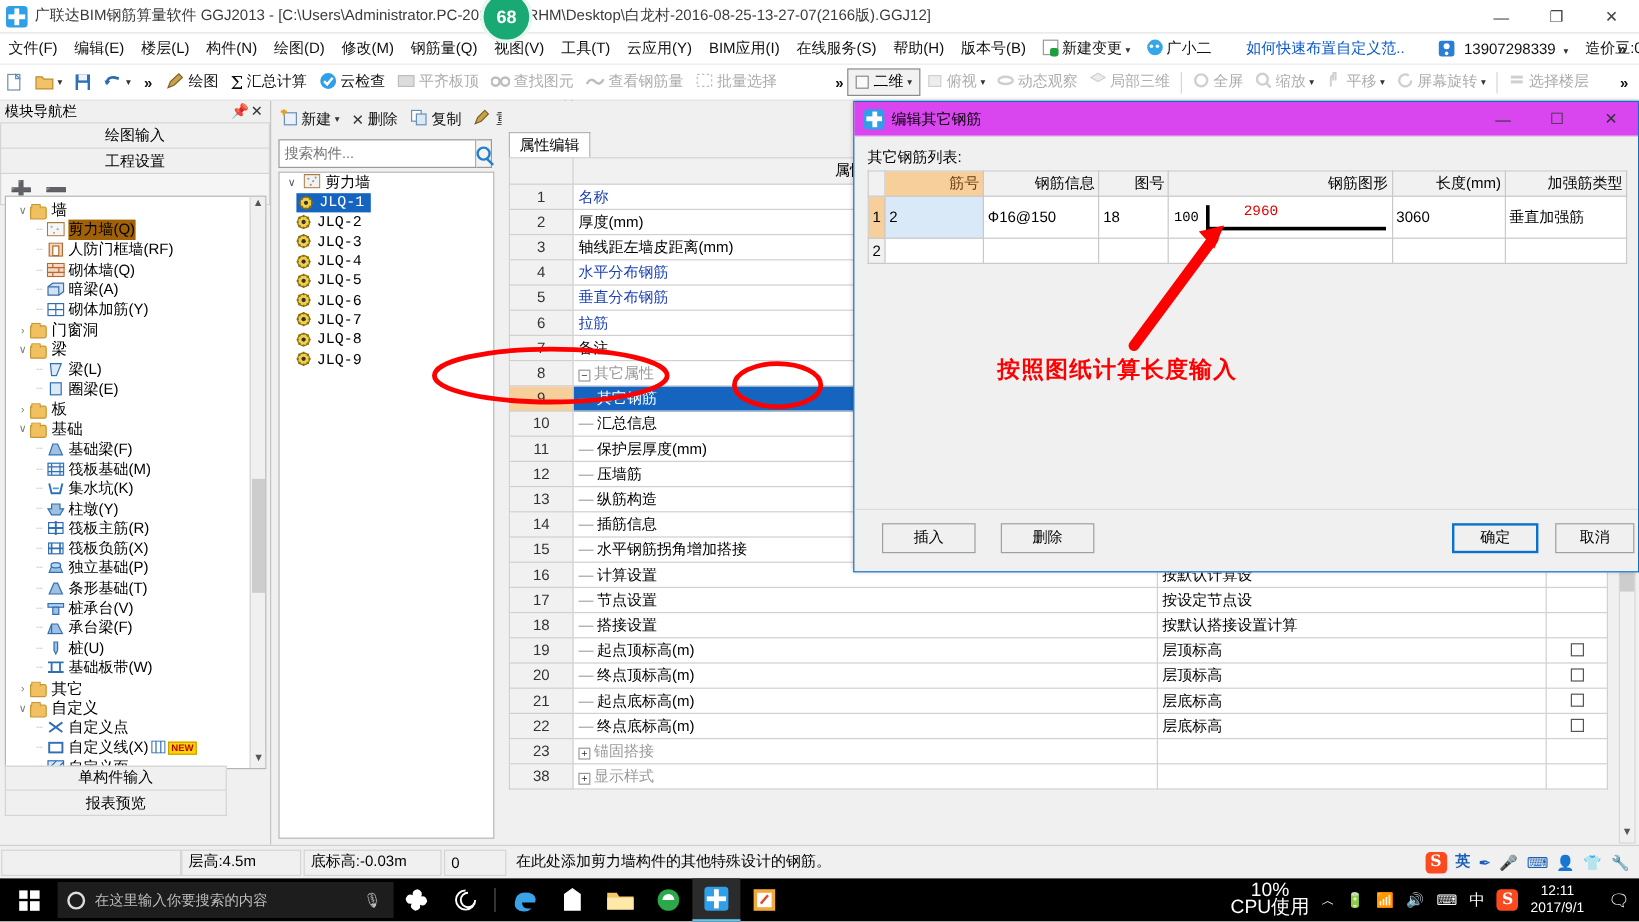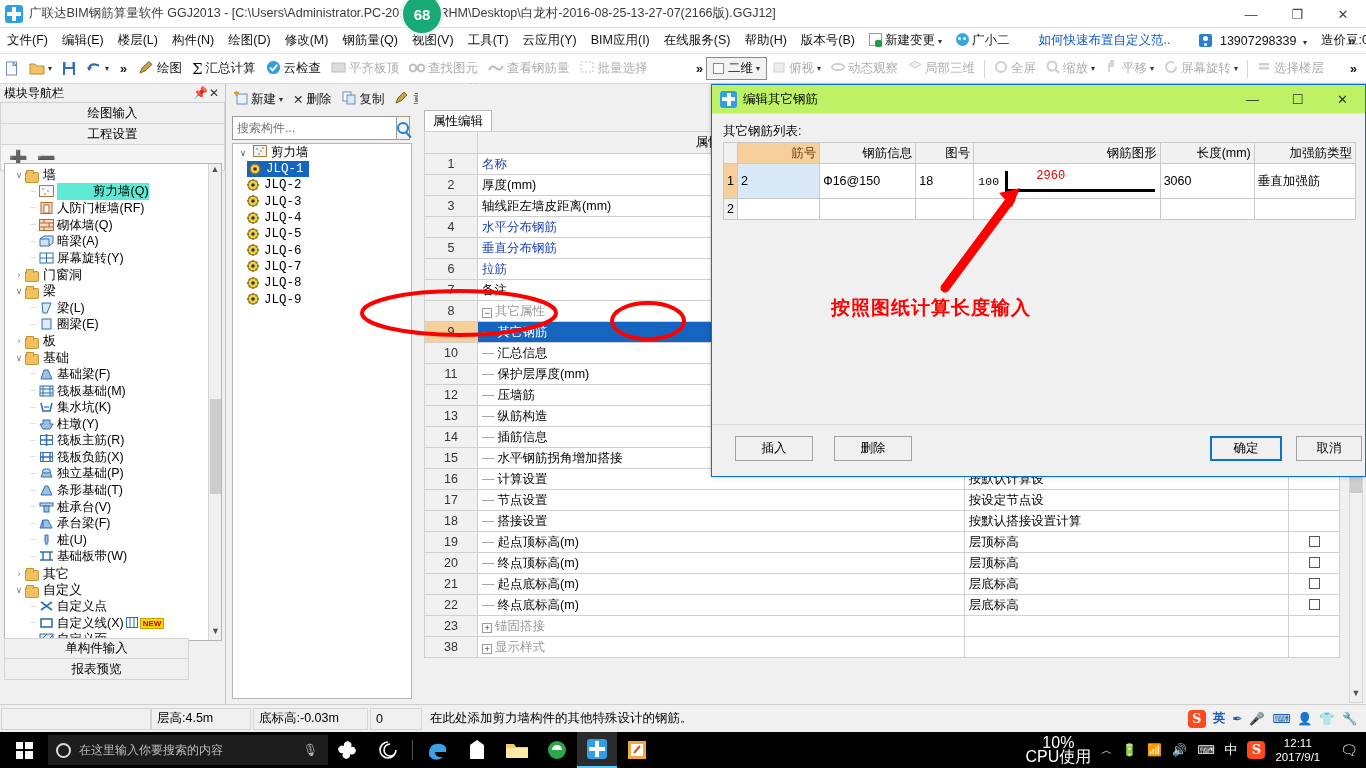--- a/index.html
+++ b/index.html
@@ -79,21 +79,21 @@
             background:#f0f0f0; border:1px solid #d4d4d4; border-top:none; }
   .lp-tools { height:26px; background:#f5f5f5; border:1px solid #d4d4d4; border-top:none;
               display:flex; align-items:center; padding-left:8px; gap:10px; }
   .ic-plus, .ic-minus { font-size:15px; color:#147a7a; font-weight:bold; position:relative; }
   .tree-wrap { position:absolute; left:4px; top:79px; width:218px; height:478px; background:#fff;
                border:1px solid #b5b5b5; overflow:hidden; }
   .tree { font-size:12.5px; padding:3px 0 0 6px; }
   .tnode { display:flex; align-items:center; height:16.6px; white-space:nowrap; }
   .tnode .exp { width:12px; color:#7a7a7a; font-size:9px; text-align:center; }
   .tnode .lbl { margin-left:3px; }
-  .tnode.sel .lbl { background:#5eead4;padding-left:36px; }
+  .tnode.sel .lbl { background:#a16207; }
   .folder { width:14px; height:11px; background:#f0c061; border:1px solid #c8952f; border-radius:1px 2px 2px 1px; position:relative; display:inline-block;}
   .folder:before{content:"";position:absolute;left:0;top:-3px;width:6px;height:3px;background:#f0c061;border:1px solid #c8952f;border-bottom:none;border-radius:1px 1px 0 0;}
   .micon { width:15px; height:13px; display:inline-block; vertical-align:-2px; }
   .tree-sb { position:absolute; right:0; top:0; width:13px; height:100%; background:#f0f0f0; border-left:1px solid #d4d4d4;}
   .tree-sb .up,.tree-sb .dn{height:14px;text-align:center;font-size:9px;color:#555;background:#f0f0f0;}
   .tree-sb .dn{position:absolute;bottom:0;width:13px;}
   .tree-sb .thumb{position:absolute;top:235px;left:1px;width:11px;height:95px;background:#cdcdcd;}
   .lp-bottom { position:absolute; left:4px; bottom:24px; width:185px; }
 
   
@@ -135,21 +135,21 @@
                         font-size:9px;line-height:8px;text-align:center;color:#333;vertical-align:-1px;margin-right:3px;}
 
   
   .prop-vsb { position:absolute; right:3px; top:470px; width:14px; height:233px; background:#f0f0f0; border:1px solid #d7d7d7;}
   .prop-vsb .thumb { position:absolute; top:0; left:0; width:12px; height:22px; background:#cdcdcd;}
   .prop-vsb .dn { position:absolute; bottom:0; left:0; width:12px; height:14px; text-align:center; font-size:9px; color:#555;}
 
   
   .dialog { position:absolute; left:711px; top:84px; width:655px; height:393px;
             background:#f0f0f0; border:1px solid #0a72c8; box-shadow:0 0 4px rgba(0,0,0,.25); }
-  .dlg-title { height:29px; background:#bef264; display:flex; align-items:center; border-bottom:1px solid #e4e4e4;}
+  .dlg-title { height:29px; background:#d946ef; display:flex; align-items:center; border-bottom:1px solid #e4e4e4;}
   .dlg-ico { width:17px;height:17px;margin:0 6px 0 8px;background:#2f9fe8;border-radius:3px;position:relative;flex:none;}
   .dlg-ico:before{content:"";position:absolute;left:6.5px;top:2px;width:4px;height:13px;background:#fff;}
   .dlg-ico:after{content:"";position:absolute;left:2px;top:6.5px;width:13px;height:4px;background:#fff;}
   .dlg-title .t{font-size:12.5px;}
   .dlg-wbtns{margin-left:auto;display:flex;}
   .dlg-wbtns div{width:45px;height:29px;display:flex;align-items:center;justify-content:center;color:#333;font-size:13px;}
   .dlg-label { position:absolute; left:11px; top:38px; font-size:12.5px; }
   .dtable { position:absolute; left:11px; top:57px; width:633px; border-collapse:collapse; font-size:12.5px; background:#fff;}
   .dtable th, .dtable td { border:1px solid #c9c9c9; height:21px; font-weight:normal; padding:0 3px;}
   .dtable thead th { background:#f1f1f1; text-align:right; }
@@ -439,21 +439,21 @@
                 <path d="M1 4 L10 4 L10 11" fill="none" stroke="#3a6ea5"></path>
               </svg></span>
             <span class="lbl">暗梁(A)</span>
           </div>
           <div class="tnode" style="padding-left: 16px;">
             <span class="exp" style="color: rgb(192, 192, 192);">┈</span>
             <span class="micon"><svg width="15" height="12">
                 <rect x="1" y="1" width="13" height="10" fill="#fff" stroke="#2f6fb5"></rect>
                 <path d="M1 6h13M7.5 1v10" stroke="#2f6fb5"></path>
               </svg></span>
-            <span class="lbl">屏幕旋转(Y)</span>
+            <span class="lbl">砌体加筋(Y)</span>
           </div>
           <div class="tnode" style="padding-left: 2px;">
             <span class="exp">›</span>
             <span class="micon"><span class="folder" style="margin-top:3px"></span></span>
             <span class="lbl" style="font-size: 13px;">门窗洞</span>
           </div>
           <div class="tnode" style="padding-left: 2px;">
             <span class="exp">∨</span>
             <span class="micon"><span class="folder" style="margin-top:3px"></span></span>
             <span class="lbl" style="font-size: 13px;">梁</span>

